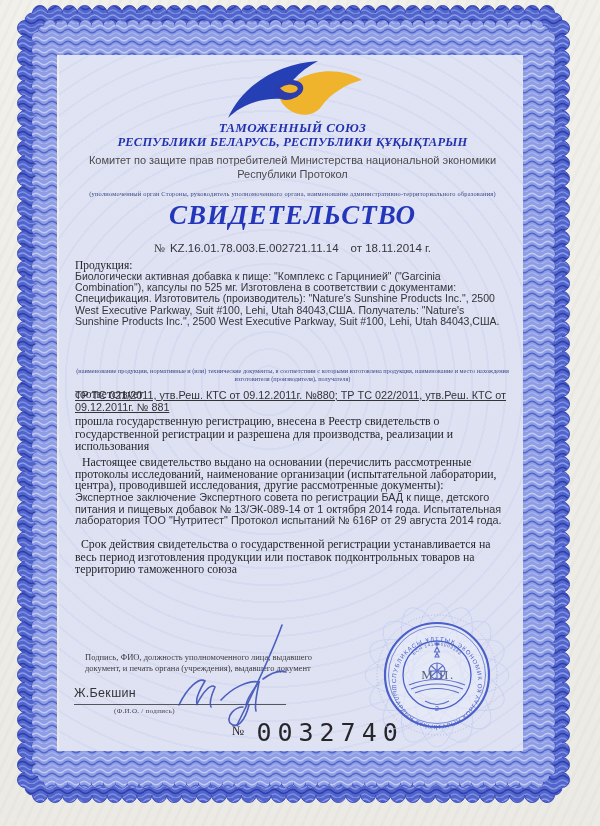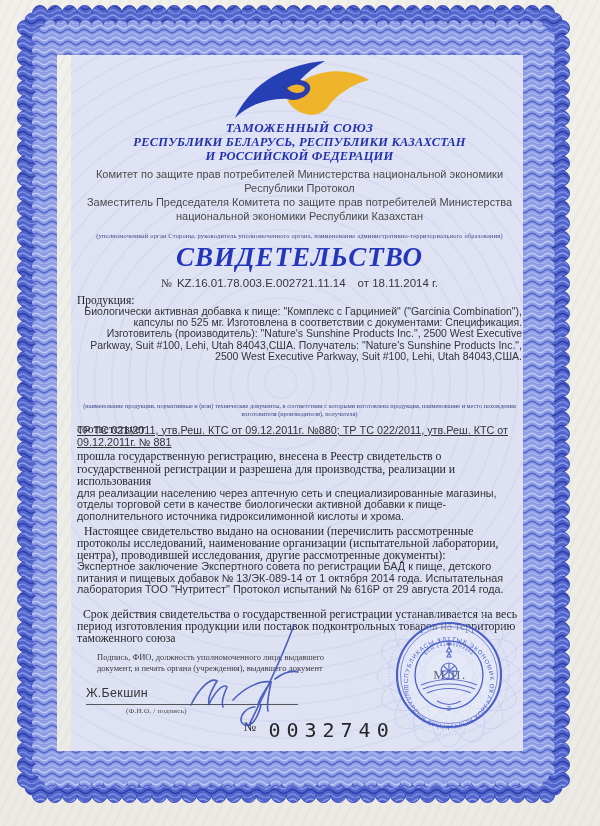--- a/index.html
+++ b/index.html
@@ -6,96 +6,93 @@
   body{
     width:600px;height:826px;position:relative;overflow:hidden;
     background:
       repeating-linear-gradient(115deg, rgba(200,198,190,.12) 0 3px, rgba(255,255,255,0) 3px 9px),
       linear-gradient(180deg,#f2f0ea 0%,#efede7 55%,#eceae4 100%);
     font-family:"Liberation Sans", sans-serif;
   }
   .page{position:absolute;inset:0;}
   svg.frame{position:absolute;left:0;top:0;pointer-events:none;}
   .content{
-    position:absolute;left:71px;top:55px;width:466px;height:696px;
+    position:absolute;left:59px;top:55px;width:466px;height:696px;
     background:
       repeating-radial-gradient(circle at 45% 47%, rgba(255,255,255,0) 0 15px, rgba(186,195,232,.22) 15px 17px),
       linear-gradient(180deg,#e0e3f4 0%,#dde1f2 60%,#dfe2f3 100%);
-    box-sizing:border-box;padding:2px 15px 0 6px;
+    box-sizing:border-box;padding:2px 15px 0 16px;
     color:#2a2a30;
   }
   .c{text-align:center;}
   .logo{display:block;margin:1px auto 0;}
   .union1{font:italic bold 13px "Liberation Serif", serif;color:#2232ae;letter-spacing:.4px;line-height:13px;margin-top:1px;}
   .union2{font:italic bold 12.5px "Liberation Serif", serif;color:#2232ae;letter-spacing:.2px;line-height:12px;margin-top:2px;}
   .authority{margin-top:6px;font:11px "Liberation Sans", sans-serif;color:#4a4a4c;line-height:13.5px;}
   .authority + .authority{margin-top:1px;}
   .auth-note{margin-top:9px;font:6.4px "Liberation Serif", serif;color:#3c4884;letter-spacing:.2px;}
   .title{margin-top:5px;font:italic bold 27px "Liberation Serif", serif;color:#2436ba;letter-spacing:1px;line-height:26px;}
   .subtitle{font:italic bold 16.5px "Liberation Serif", serif;color:#2436ba;line-height:17px;}
-  .numline{margin-top:7px;font:11.5px "Liberation Sans", sans-serif;color:#36363c;}
+  .numline{margin-top:14px;font:11.5px "Liberation Sans", sans-serif;color:#36363c;}
   .numline .no{font-family:"Liberation Serif", serif;margin-right:5px;}
   .numline .sep{display:inline-block;width:12px;}
   .prod-label{margin-top:5px;font:11.5px "Liberation Serif", serif;color:#26262c;line-height:12px;}
-  .prod-text{font:10.5px/11.2px "Liberation Sans", sans-serif;color:#333338;text-align:right;}
+  .prod-text{font:10.5px/11.2px "Liberation Sans", sans-serif;color:#333338;}
   .prod-note{margin-top:40px;font:6.3px/8.4px "Liberation Serif", serif;color:#3c4884;}
   .form-word{margin-top:4px;font:11.5px "Liberation Serif", serif;color:#2a2a30;margin-bottom:-11px;line-height:12px;}
   .typed{font:10.8px/12.6px "Liberation Sans", sans-serif;color:#333338;text-decoration:underline;}
   .reg-form{margin-top:1px;font:11.8px/12.6px "Liberation Serif", serif;color:#26262c;}
   .reg-typed{font:10.8px/11.4px "Liberation Sans", sans-serif;color:#333338;}
   .basis-form{margin-top:4px;font:11.8px/11.8px "Liberation Serif", serif;color:#26262c;text-indent:7px;}
   .basis-typed{font:10.8px/11.4px "Liberation Sans", sans-serif;color:#333338;}
   .validity{margin-top:12px;font:11.8px/12.2px "Liberation Serif", serif;color:#26262c;text-indent:6px;}
   .sign-note{position:absolute;left:26px;top:597px;width:232px;font:8.5px/11px "Liberation Serif", serif;color:#3a3a40;}
   .signatory{position:absolute;left:15px;top:631px;font:12.5px "Liberation Sans", sans-serif;color:#333338;letter-spacing:.3px;}
   .sig-line{position:absolute;left:15px;top:649px;width:212px;border-top:1px solid #55555c;}
   .sig-caption{position:absolute;left:55px;top:652px;font:7px "Liberation Serif", serif;color:#44444a;letter-spacing:.3px;text-align:center;}
   .serial{position:absolute;left:173px;top:663px;white-space:nowrap;}
   .serial .no{font:13px "Liberation Serif", serif;color:#2a2a2e;margin-right:12px;vertical-align:6px;}
-  .serial .digits{font-family:"DejaVu Sans Mono", monospace;font-size:20px;letter-spacing:6px;color:#26262a;}
+  .serial .digits{font-family:"DejaVu Sans Mono", monospace;font-size:25px;letter-spacing:6px;color:#26262a;}
   .stamp{position:absolute;left:292px;top:534px;opacity:.93;}
   .ink{position:absolute;left:0;top:0;width:466px;height:696px;pointer-events:none;}
 </style>
 </head>
 <body>
 
 <div class="page">
 
   <div class="content">
 
     <svg class="logo" width="150" height="62" viewBox="0 0 150 62">
       <path d="M 10,60 C 24,28 58,6 100,3 C 80,14 68,27 65,41 C 46,39 24,46 10,60 Z" fill="#2440b4"></path>
       <path d="M 62,38 C 76,16 114,4 144,22 C 128,26 112,36 103,49 C 94,60 79,58 70,51 C 65,47 61,42 62,38 Z" fill="#efb42c"></path>
       <ellipse cx="71" cy="32" rx="14.5" ry="9.5" transform="rotate(-14 71 32)" fill="#2b3cae"></ellipse>
       <path d="M 62,30 q 8,-6 16,-2 q 4,3 -1,6 q -9,3 -15,-4 z" fill="#efb42c"></path>
     </svg>
 
     <div class="union1 c">ТАМОЖЕННЫЙ СОЮЗ</div>
-    <div class="union2 c">РЕСПУБЛИКИ БЕЛАРУСЬ, РЕСПУБЛИКИ КАЗАХСТАН</div>
-    <div class="union2 c">И РОССИЙСКОЙ ФЕДЕРАЦИИ</div>
+    <div class="union2 c">РЕСПУБЛИКИ БЕЛАРУСЬ, РЕСПУБЛИКИ ҚҰҚЫҚТАРЫН</div>
 
     <div class="authority c">Комитет по защите прав потребителей Министерства национальной экономики Республики Протокол</div>
-    <div class="authority c">Заместитель Председателя Комитета по защите прав потребителей Министерства национальной экономики Республики Казахстан</div>
     <div class="auth-note c">(уполномоченный орган Стороны, руководитель уполномоченного органа, наименование административно-территориального образования)</div>
 
     <div class="title c">СВИДЕТЕЛЬСТВО</div>
 
     <div class="numline c">
       <span class="no">№</span><span>KZ.16.01.78.003.Е.002721.11.14</span><span class="sep"></span><span>от</span> <span>18.11.2014 г.</span>
     </div>
 
     <div class="prod-label">Продукция:</div>
     <div class="prod-text">Биологически активная добавка к пище: "Комплекс с Гарцинией" ("Garcinia Combination"), капсулы по 525 мг. Изготовлена в соответствии с документами: Спецификация. Изготовитель (производитель): "Nature's Sunshine Products Inc.", 2500 West Executive Parkway, Suit #100, Lehi, Utah 84043,США.  Получатель: "Nature's Sunshine Products Inc.", 2500 West Executive Parkway, Suit #100, Lehi, Utah 84043,США.</div>
     <div class="prod-note c">(наименование продукции, нормативные и (или) технические документы, в соответствии с которыми изготовлена продукция, наименование и место нахождения изготовителя (производителя), получателя)</div>
 
     <div class="form-word">соответствует</div>
     <div class="typed">ТР ТС 021/2011, утв.Реш. КТС от 09.12.2011г. №880; ТР ТС 022/2011, утв.Реш. КТС от 09.12.2011г. № 881</div>
 
     <div class="reg-form">прошла государственную регистрацию, внесена в Реестр свидетельств о государственной регистрации и разрешена для производства, реализации и использования</div>
-    <div class="reg-typed">для реализации населению через аптечную сеть и специализированные магазины, отделы торговой сети в качестве биологически активной добавки к пище-дополнительного источника гидроксилимонной кислоты и хрома.</div>
 
     <div class="basis-form">Настоящее свидетельство выдано на основании (перечислить рассмотренные протоколы исследований, наименование организации  (испытательной лаборатории, центра), проводившей исследования, другие рассмотренные документы):</div>
     <div class="basis-typed">Экспертное заключение Экспертного совета по регистрации БАД к пище, детского питания и пищевых добавок № 13/ЭК-089-14 от 1 октября 2014 года. Испытательная лаборатория ТОО "Нутритест" Протокол испытаний № 616Р от 29 августа 2014 года.</div>
 
     <div class="validity">Срок действия свидетельства о государственной регистрации устанавливается на весь период изготовления продукции или поставок подконтрольных товаров на территорию таможенного союза</div>
 
     <div class="sign-note">Подпись, ФИО,  должность уполномоченного лица, выдавшего документ, и печать органа (учреждения), выдавшего документ</div>
     <div class="signatory">Ж.Бекшин</div>
     <div class="sig-line"></div>
     <div class="sig-caption">(Ф.И.О. / подпись)</div>

